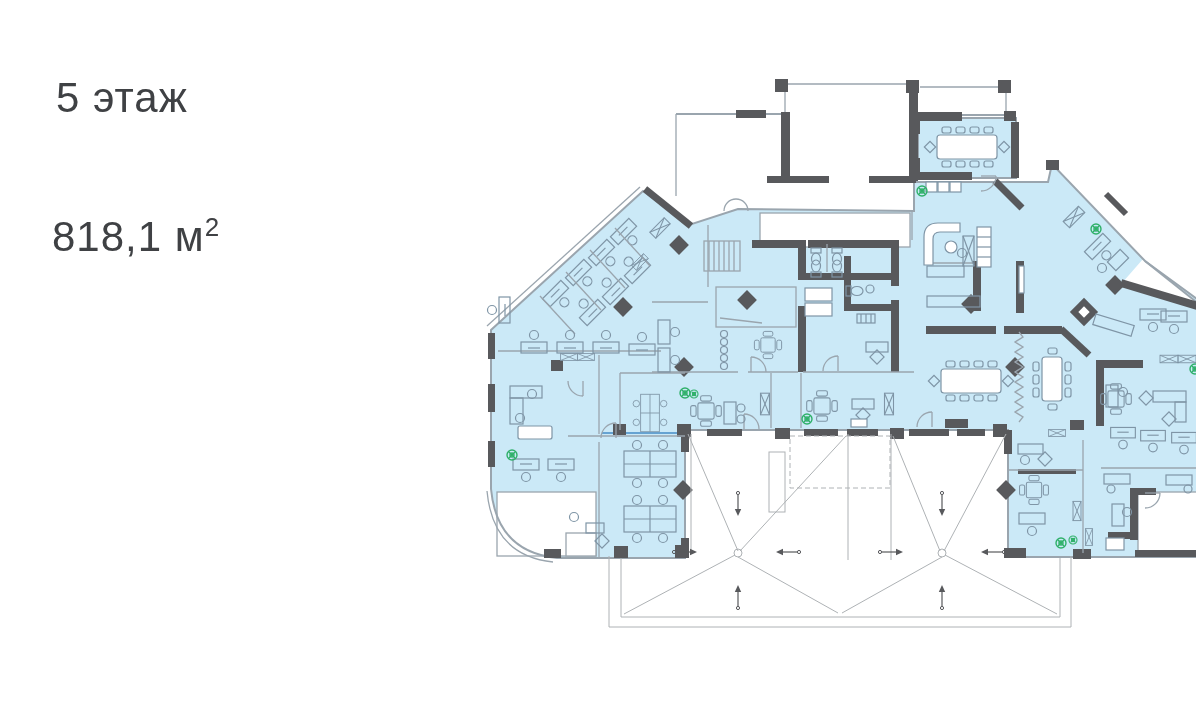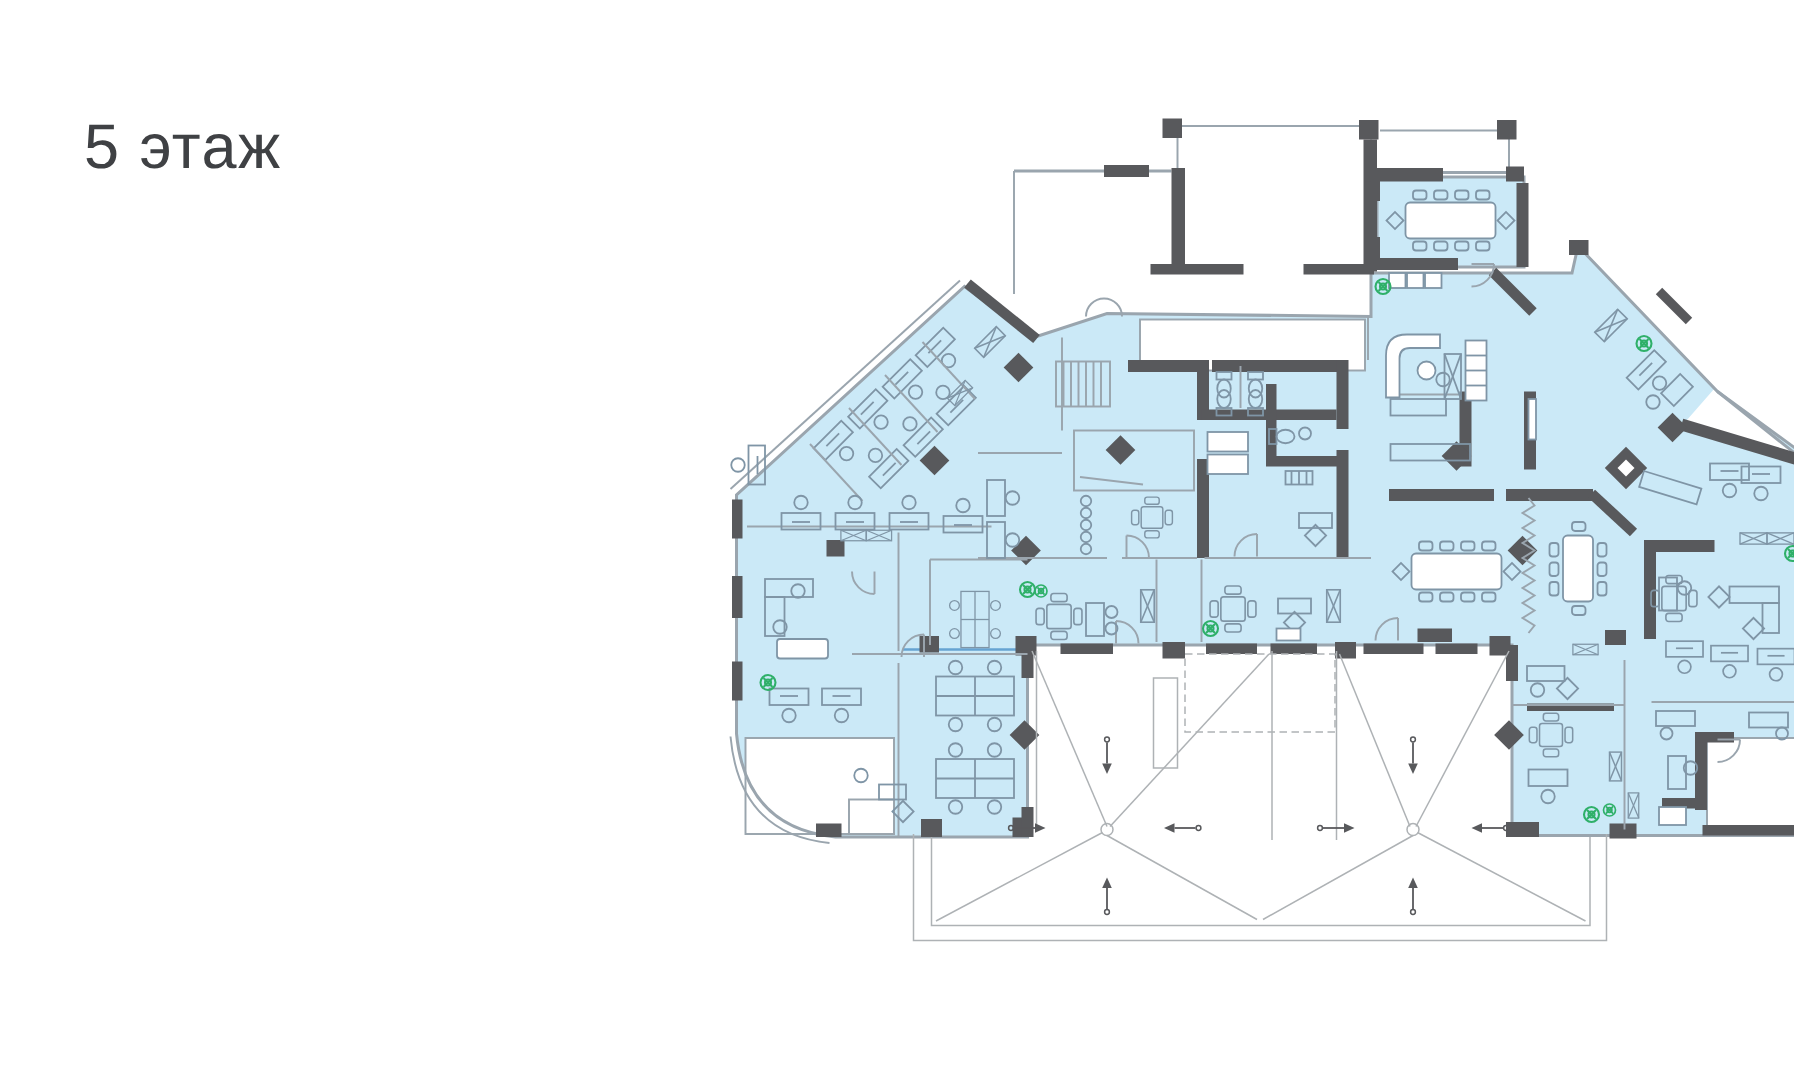--- a/index.html
+++ b/index.html
@@ -25,20 +25,21 @@
   .rfd{stroke:var(--roof);stroke-width:1;fill:none;stroke-dasharray:5 3}
   .gl{stroke:var(--glass);stroke-width:1.8;fill:none}
   .room{fill:var(--room-fill)}
   .void{fill:#fff}
 </style>
 </head>
 <body>
 
 <div id="stage">
   <div class="floor-title">5 этаж</div>
+  <div class="area-label"><span>818,1 м</span><sup>2</sup></div>
 
   <svg width="1196" height="722" viewBox="0 0 1196 722">
     <defs>
       <pattern id="hat" width="5" height="5" patternUnits="userSpaceOnUse" patternTransform="rotate(45)">
         <line x1="0" y1="0" x2="0" y2="5" stroke="#9aa5ae" stroke-width="1"></line>
       </pattern>
       <g id="dk">
           <rect x="-13" y="-9" width="26" height="11" class="fu"></rect>
           <line x1="-6" y1="-4" x2="6" y2="-4" class="fu"></line>
           <circle cx="0" cy="9" r="4.5" class="fu"></circle>

